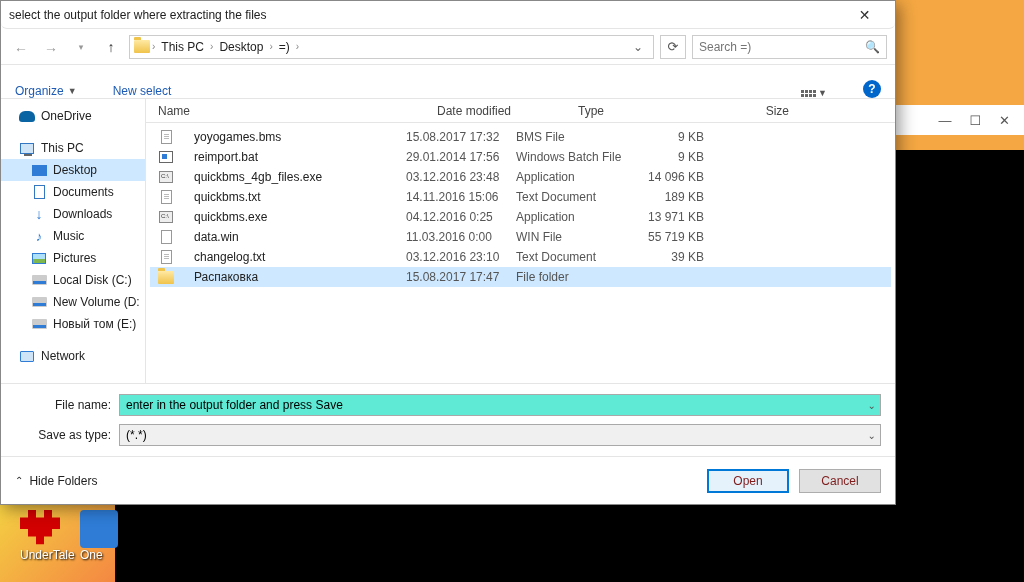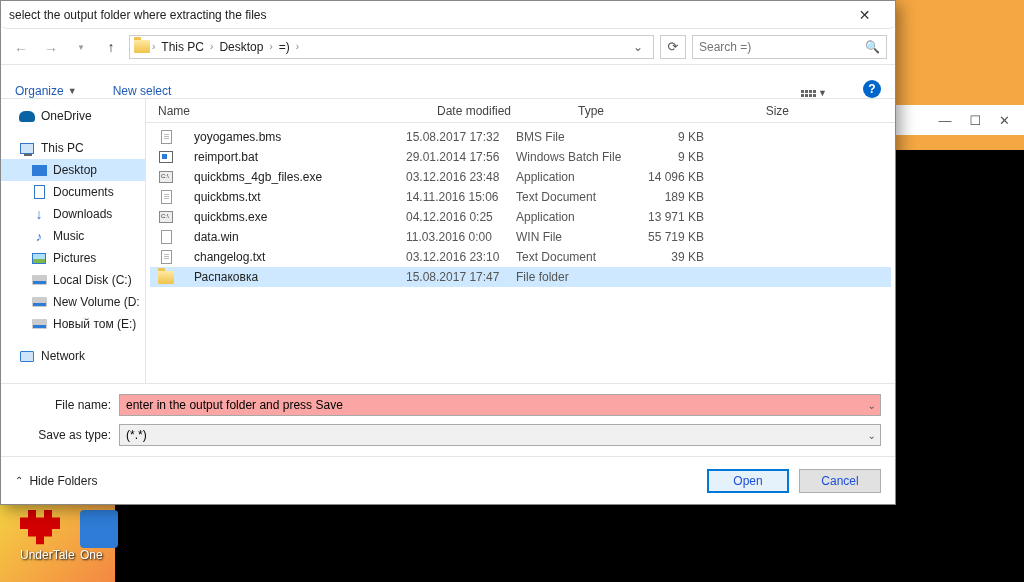--- a/index.html
+++ b/index.html
@@ -78,28 +78,28 @@
     .fi-exe { width: 14px; height: 12px; background: #eee; border: 1px solid #888; position: relative; }
     .fi-exe::before { content: 'C:\\'; font-size: 6px; color: #333; position: absolute; top: 1px; left: 1px; }
     .fi-win { width: 11px; height: 14px; border: 1px solid #999; background: #fff; }
     .fdate { width: 110px; color: #555; }
     .ftype { width: 118px; color: #555; }
     .fsize { width: 70px; text-align: right; color: #555; }
 
     .bottom-panel { border-top: 1px solid #e5e5e5; padding: 10px 14px; display: flex; flex-direction: column; gap: 8px; }
     .field-row { display: flex; align-items: center; gap: 8px; }
     .field-label { width: 96px; text-align: right; color: #222; }
-    .field-input { flex: 1; height: 22px; border: 1px solid #a9a9a9; padding: 0 6px; display: flex; align-items: center; background: #fca5a5; position: relative; }
+    .field-input { flex: 1; height: 22px; border: 1px solid #a9a9a9; padding: 0 6px; display: flex; align-items: center; background: #5eead4; position: relative; }
     .field-combo { flex: 1; height: 22px; border: 1px solid #a9a9a9; padding: 0 6px; display: flex; align-items: center; background: #f0f0f0; position: relative; }
     .combo-arrow { position: absolute; right: 4px; color: #555; font-size: 10px; }
 
     .footer { height: 48px; border-top: 1px solid #e5e5e5; display: flex; align-items: center; padding: 0 14px; gap: 10px; }
     .hide-folders { display: flex; align-items: center; gap: 6px; color: #222; cursor: pointer; font-size: 12px; }
     .footer-spacer { flex: 1; }
-    .btn { width: 82px; height: 24px; border: 1px solid #adadad; background: #e1e1e1; display: flex; align-items: center; justify-content: center; color: #1d4ed8; cursor: pointer; }
+    .btn { width: 82px; height: 24px; border: 1px solid #adadad; background: #e1e1e1; display: flex; align-items: center; justify-content: center; color: #7f1d1d; cursor: pointer; }
     .btn.primary { border: 2px solid #0078d7; background: #e5f1fb; }
   </style>
 </head>
 <body>
 
 <div class="bg-orange"></div>
 <div class="bg-orange-bottom"></div>
 
 <div class="bg-window">
   <span>—</span>

